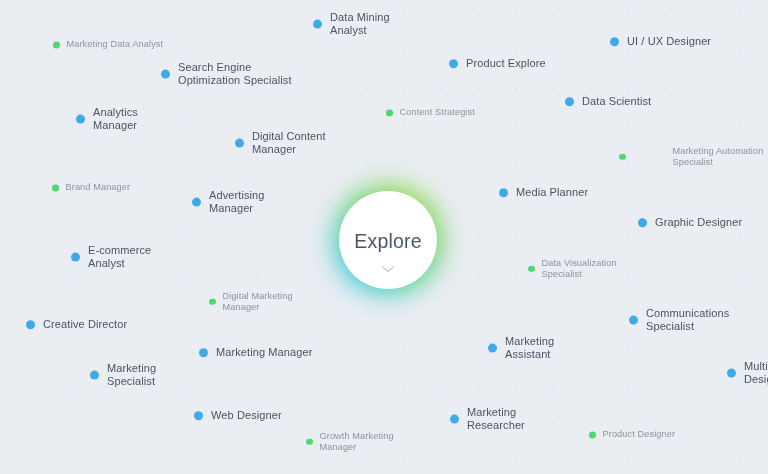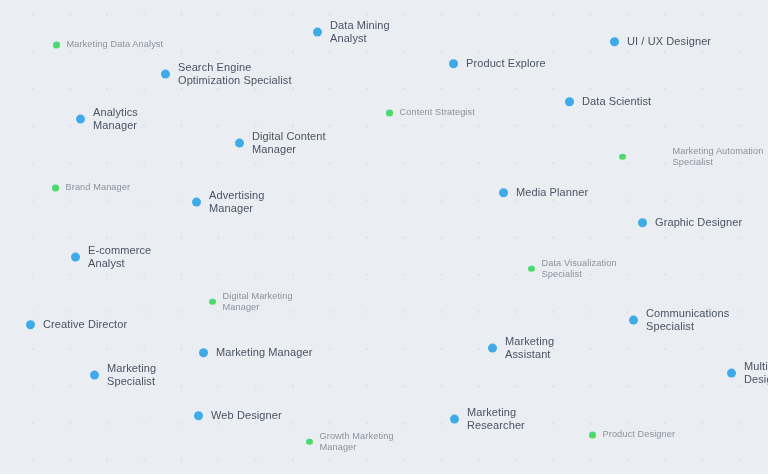--- a/index.html
+++ b/index.html
@@ -141,21 +141,21 @@
     display: block;
   }
   .hub-chevron svg { display: block; }
 </style>
 </head>
 <body>
 
 <div id="canvas">
 
   <div class="node green" style="left: 33px; top: 45px; margin-left: 20px;"><span class="dot"></span><span class="label">Marketing Data Analyst</span></div>
-    <div class="node blue" style="left: 313px; top: 32px;"><span class="dot"></span><span class="label">Data Mining
+    <div class="node blue" style="left: 313px; top: 24px;"><span class="dot"></span><span class="label">Data Mining
 Analyst</span></div>
     <div class="node blue" style="left: 610px; top: 42px;"><span class="dot"></span><span class="label">UI / UX Designer</span></div>
     <div class="node blue" style="left: 161px; top: 74px;"><span class="dot"></span><span class="label">Search Engine
 Optimization Specialist</span></div>
     <div class="node blue" style="left: 449px; top: 64px;"><span class="dot"></span><span class="label">Product Explore</span></div>
     <div class="node green" style="left: 386px; top: 113px;"><span class="dot"></span><span class="label">Content Strategist</span></div>
     <div class="node blue" style="left: 565px; top: 102px;"><span class="dot"></span><span class="label">Data Scientist</span></div>
     <div class="node blue" style="left: 76px; top: 119px;"><span class="dot"></span><span class="label">Analytics
 Manager</span></div>
     <div class="node blue" style="left: 235px; top: 143px;"><span class="dot"></span><span class="label">Digital Content
@@ -182,14 +182,26 @@
     <div class="node blue" style="left: 727px; top: 373px;"><span class="dot"></span><span class="label">Multimedia
 Designer</span></div>
     <div class="node blue" style="left: 90px; top: 375px;"><span class="dot"></span><span class="label">Marketing
 Specialist</span></div>
     <div class="node green" style="left: 589px; top: 391px; margin-top: 44px;"><span class="dot"></span><span class="label">Product Designer</span></div>
     <div class="node blue" style="left: 194px; top: 416px;"><span class="dot"></span><span class="label">Web Designer</span></div>
     <div class="node blue" style="left: 450px; top: 419px;"><span class="dot"></span><span class="label">Marketing
 Researcher</span></div>
     <div class="node green" style="left: 306px; top: 442px; align-items: center;"><span class="dot"></span><span class="label">Growth Marketing
 Manager</span></div>
+    <div id="explore-hub" style="left: 388px; top: 240px;">
+    <div class="glow"></div>
+    <div class="glow-2"></div>
+    <div class="hub-circle">
+      <span class="hub-label">Explore</span>
+      <span class="hub-chevron">
+        <svg viewBox="0 0 13 8" width="13" height="8" aria-hidden="true">
+          <path d="M1.2 2 L6.5 6.4 L11.8 2" fill="none" stroke="#c3c9d2" stroke-width="1.3" stroke-linecap="round" stroke-linejoin="round"></path>
+        </svg>
+      </span>
+    </div>
+  </div>
 
 </div>
 
 </body></html>

